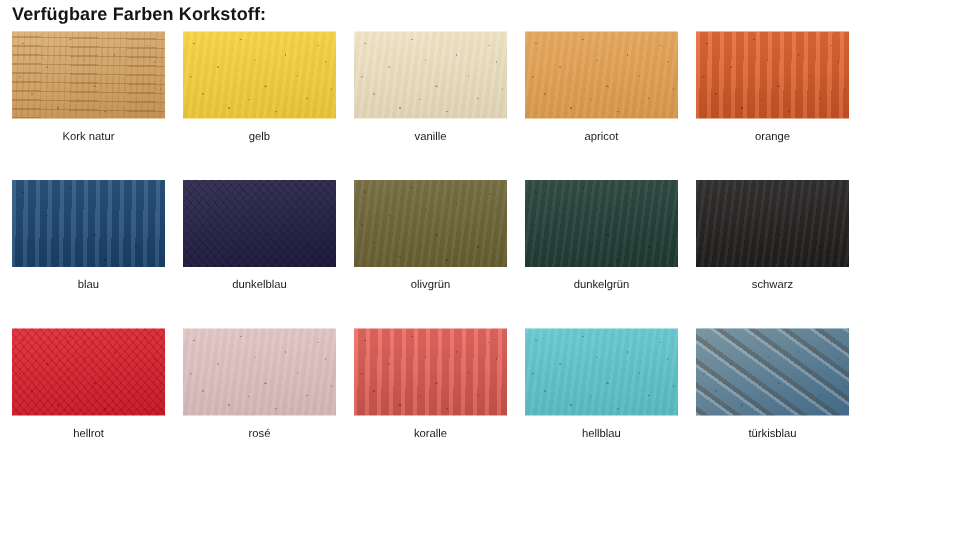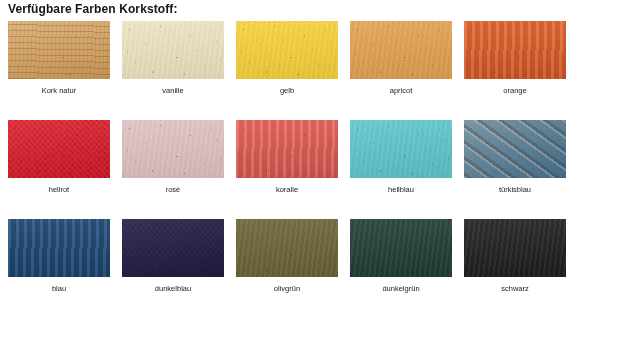--- a/index.html
+++ b/index.html
@@ -146,73 +146,73 @@
 
 <div id="page-title">Verfügbare Farben Korkstoff:</div>
 
 <div id="swatch-grid">
     <div class="swatch-row">
       <div class="swatch-cell">
         <div class="swatch-chip tex-bark" style="background-color: rgb(210, 162, 99);"></div>
         <div class="swatch-label">Kork natur</div>
       </div>
       <div class="swatch-cell">
+        <div class="swatch-chip tex-plain" style="background-color: rgb(247, 209, 57);"></div>
+        <div class="swatch-label">gelb</div>
+      </div>
+      <div class="swatch-cell">
         <div class="swatch-chip tex-plain" style="background-color: rgb(240, 227, 194);"></div>
         <div class="swatch-label">vanille</div>
       </div>
       <div class="swatch-cell">
-        <div class="swatch-chip tex-plain" style="background-color: rgb(247, 209, 57);"></div>
-        <div class="swatch-label">gelb</div>
-      </div>
-      <div class="swatch-cell">
         <div class="swatch-chip tex-plain" style="background-color: rgb(229, 161, 79);"></div>
         <div class="swatch-label">apricot</div>
       </div>
       <div class="swatch-cell">
         <div class="swatch-chip tex-vert" style="background-color: rgb(232, 98, 42);"></div>
         <div class="swatch-label">orange</div>
       </div>
     </div>
     <div class="swatch-row">
       <div class="swatch-cell">
+        <div class="swatch-chip tex-vert" style="background-color: rgb(29, 74, 121);"></div>
+        <div class="swatch-label">blau</div>
+      </div>
+      <div class="swatch-cell">
+        <div class="swatch-chip tex-weave" style="background-color: rgb(35, 31, 71);"></div>
+        <div class="swatch-label">dunkelblau</div>
+      </div>
+      <div class="swatch-cell">
+        <div class="swatch-chip tex-plain" style="background-color: rgb(107, 98, 51);"></div>
+        <div class="swatch-label">olivgrün</div>
+      </div>
+      <div class="swatch-cell">
+        <div class="swatch-chip tex-plain" style="background-color: rgb(30, 59, 51);"></div>
+        <div class="swatch-label">dunkelgrün</div>
+      </div>
+      <div class="swatch-cell">
+        <div class="swatch-chip tex-plain" style="background-color: rgb(31, 29, 28);"></div>
+        <div class="swatch-label">schwarz</div>
+      </div>
+    </div>
+    <div class="swatch-row">
+      <div class="swatch-cell">
         <div class="swatch-chip tex-weave" style="background-color: rgb(232, 32, 47);"></div>
         <div class="swatch-label">hellrot</div>
       </div>
       <div class="swatch-cell">
         <div class="swatch-chip tex-plain" style="background-color: rgb(224, 194, 193);"></div>
         <div class="swatch-label">rosé</div>
       </div>
       <div class="swatch-cell">
         <div class="swatch-chip tex-vert" style="background-color: rgb(237, 98, 89);"></div>
         <div class="swatch-label">koralle</div>
       </div>
       <div class="swatch-cell">
         <div class="swatch-chip tex-plain" style="background-color: rgb(92, 198, 205);"></div>
         <div class="swatch-label">hellblau</div>
       </div>
       <div class="swatch-cell">
         <div class="swatch-chip tex-marble" style="background-color: rgb(91, 134, 163);"></div>
         <div class="swatch-label">türkisblau</div>
-      </div>
-    </div>
-    <div class="swatch-row">
-      <div class="swatch-cell">
-        <div class="swatch-chip tex-vert" style="background-color: rgb(29, 74, 121);"></div>
-        <div class="swatch-label">blau</div>
-      </div>
-      <div class="swatch-cell">
-        <div class="swatch-chip tex-weave" style="background-color: rgb(35, 31, 71);"></div>
-        <div class="swatch-label">dunkelblau</div>
-      </div>
-      <div class="swatch-cell">
-        <div class="swatch-chip tex-plain" style="background-color: rgb(107, 98, 51);"></div>
-        <div class="swatch-label">olivgrün</div>
-      </div>
-      <div class="swatch-cell">
-        <div class="swatch-chip tex-plain" style="background-color: rgb(30, 59, 51);"></div>
-        <div class="swatch-label">dunkelgrün</div>
-      </div>
-      <div class="swatch-cell">
-        <div class="swatch-chip tex-plain" style="background-color: rgb(31, 29, 28);"></div>
-        <div class="swatch-label">schwarz</div>
       </div>
     </div>
   </div>
 
 </body></html>

